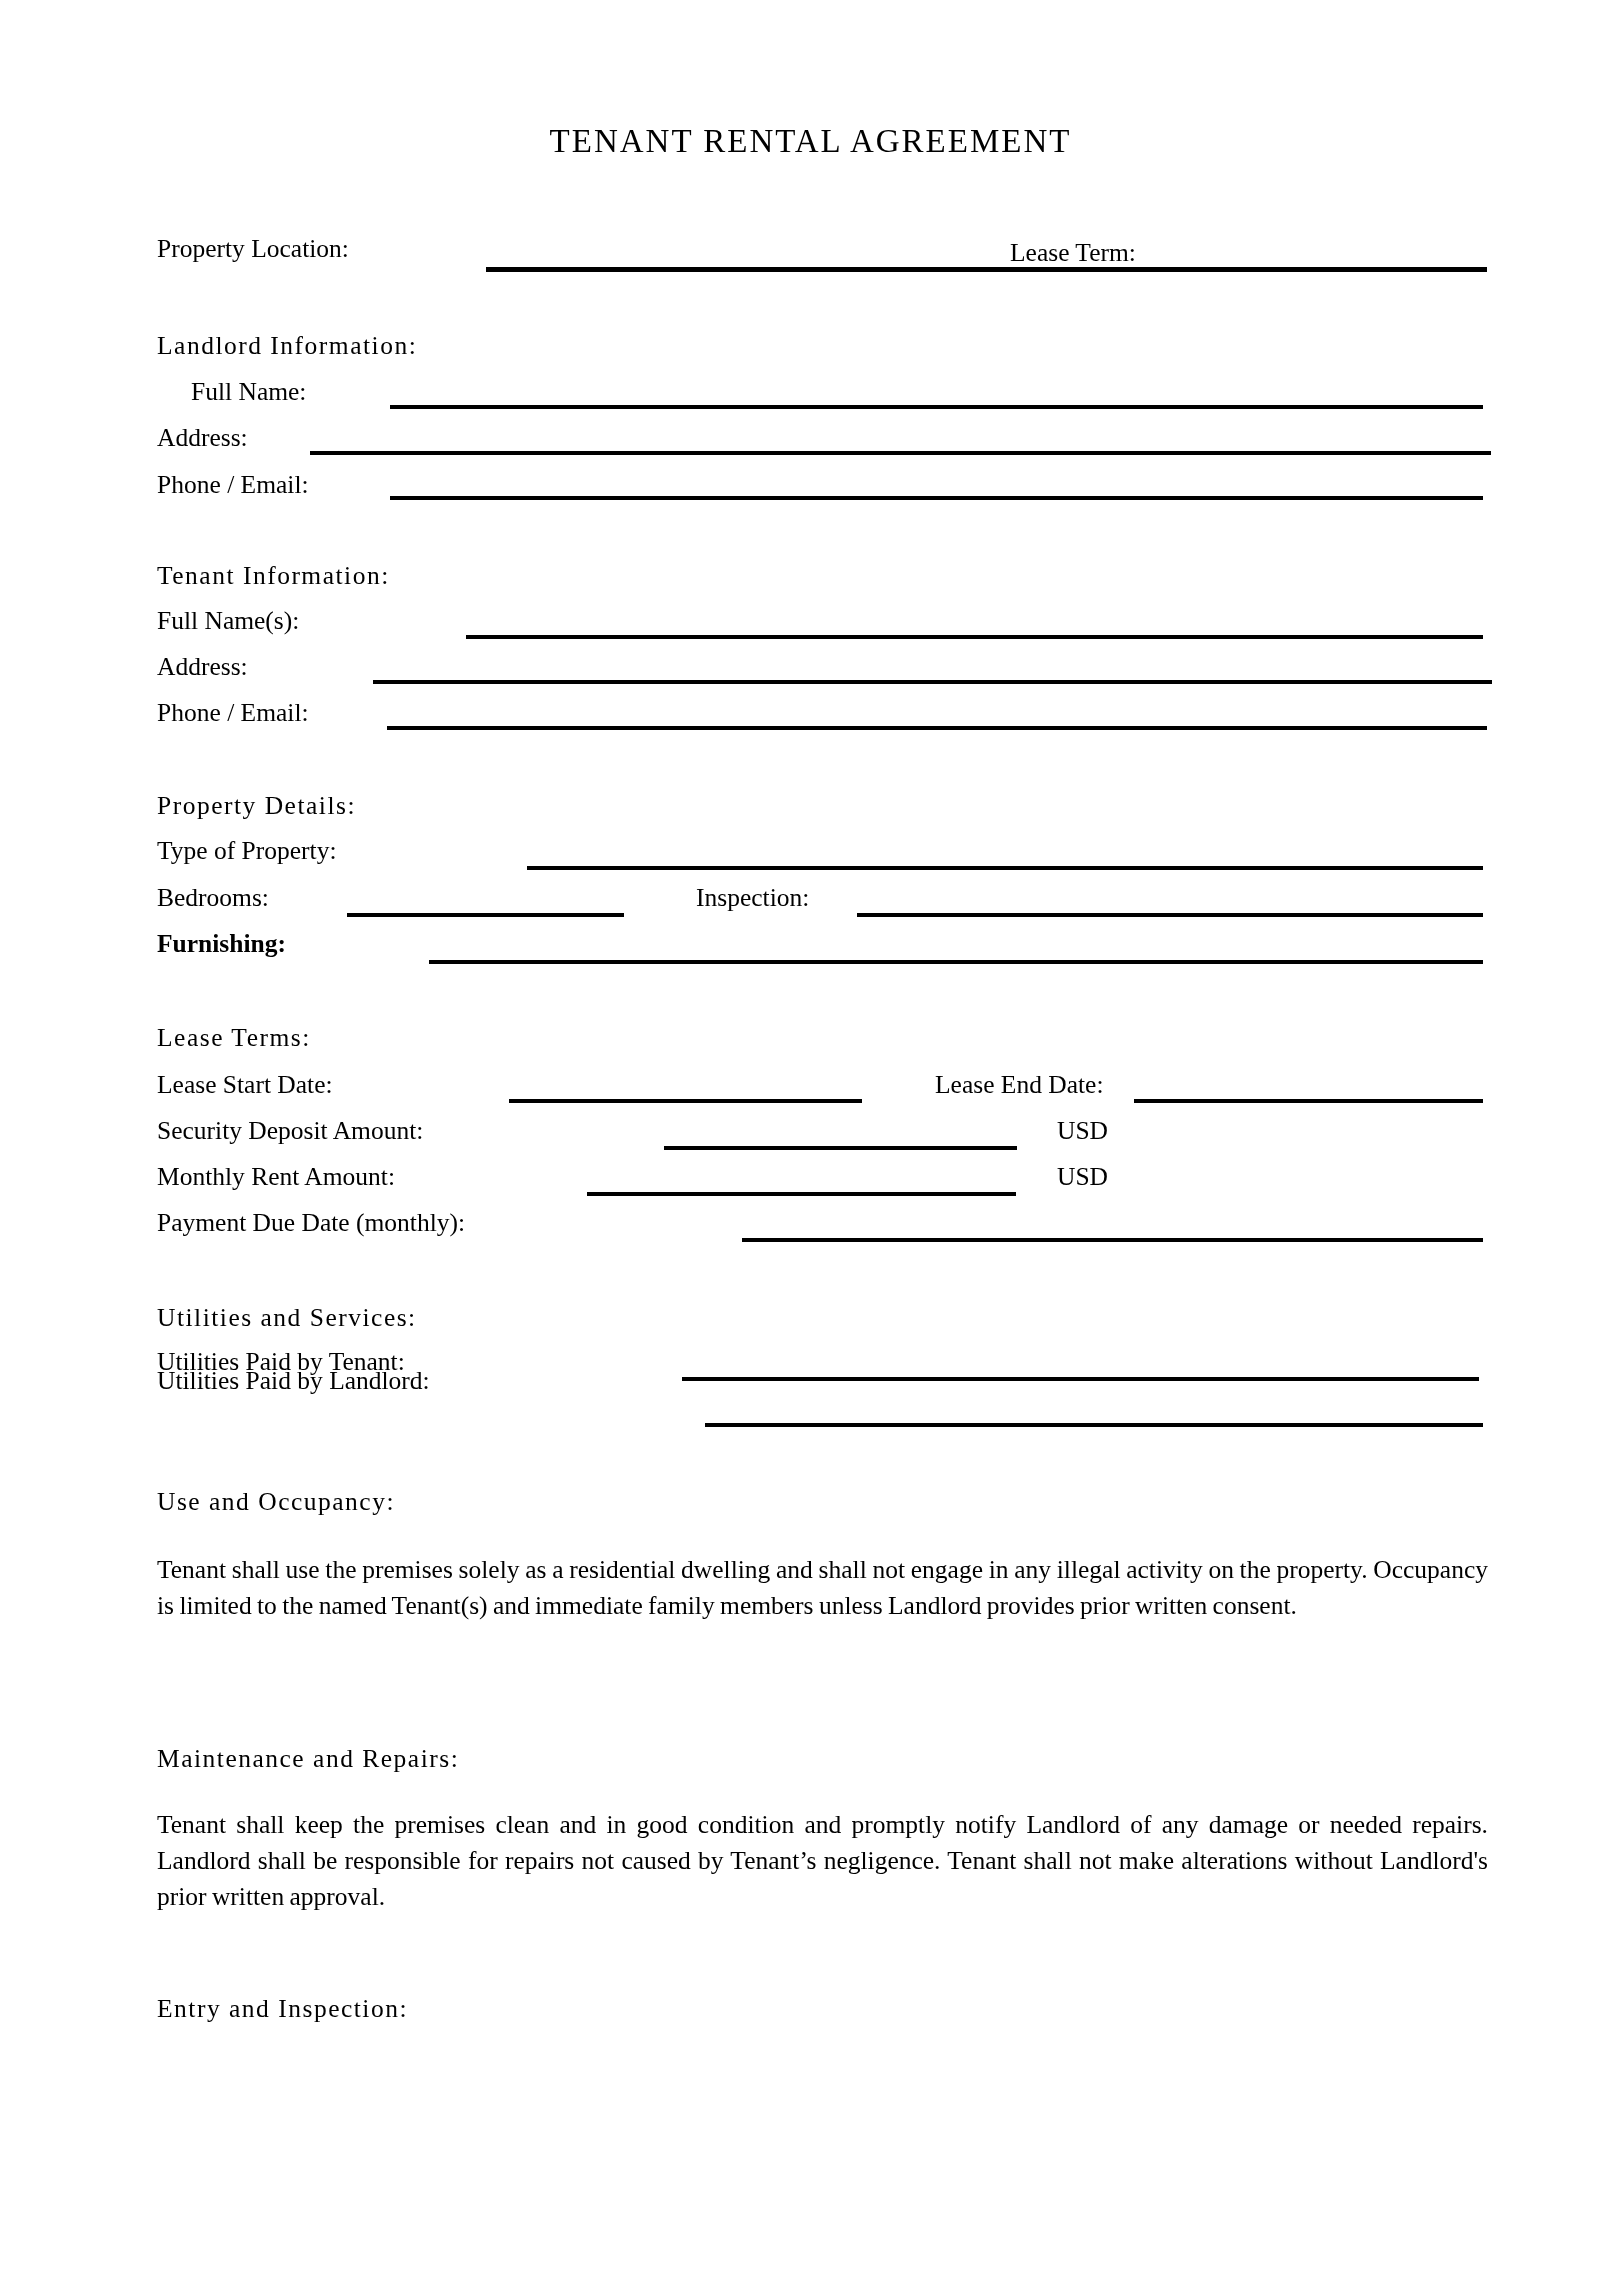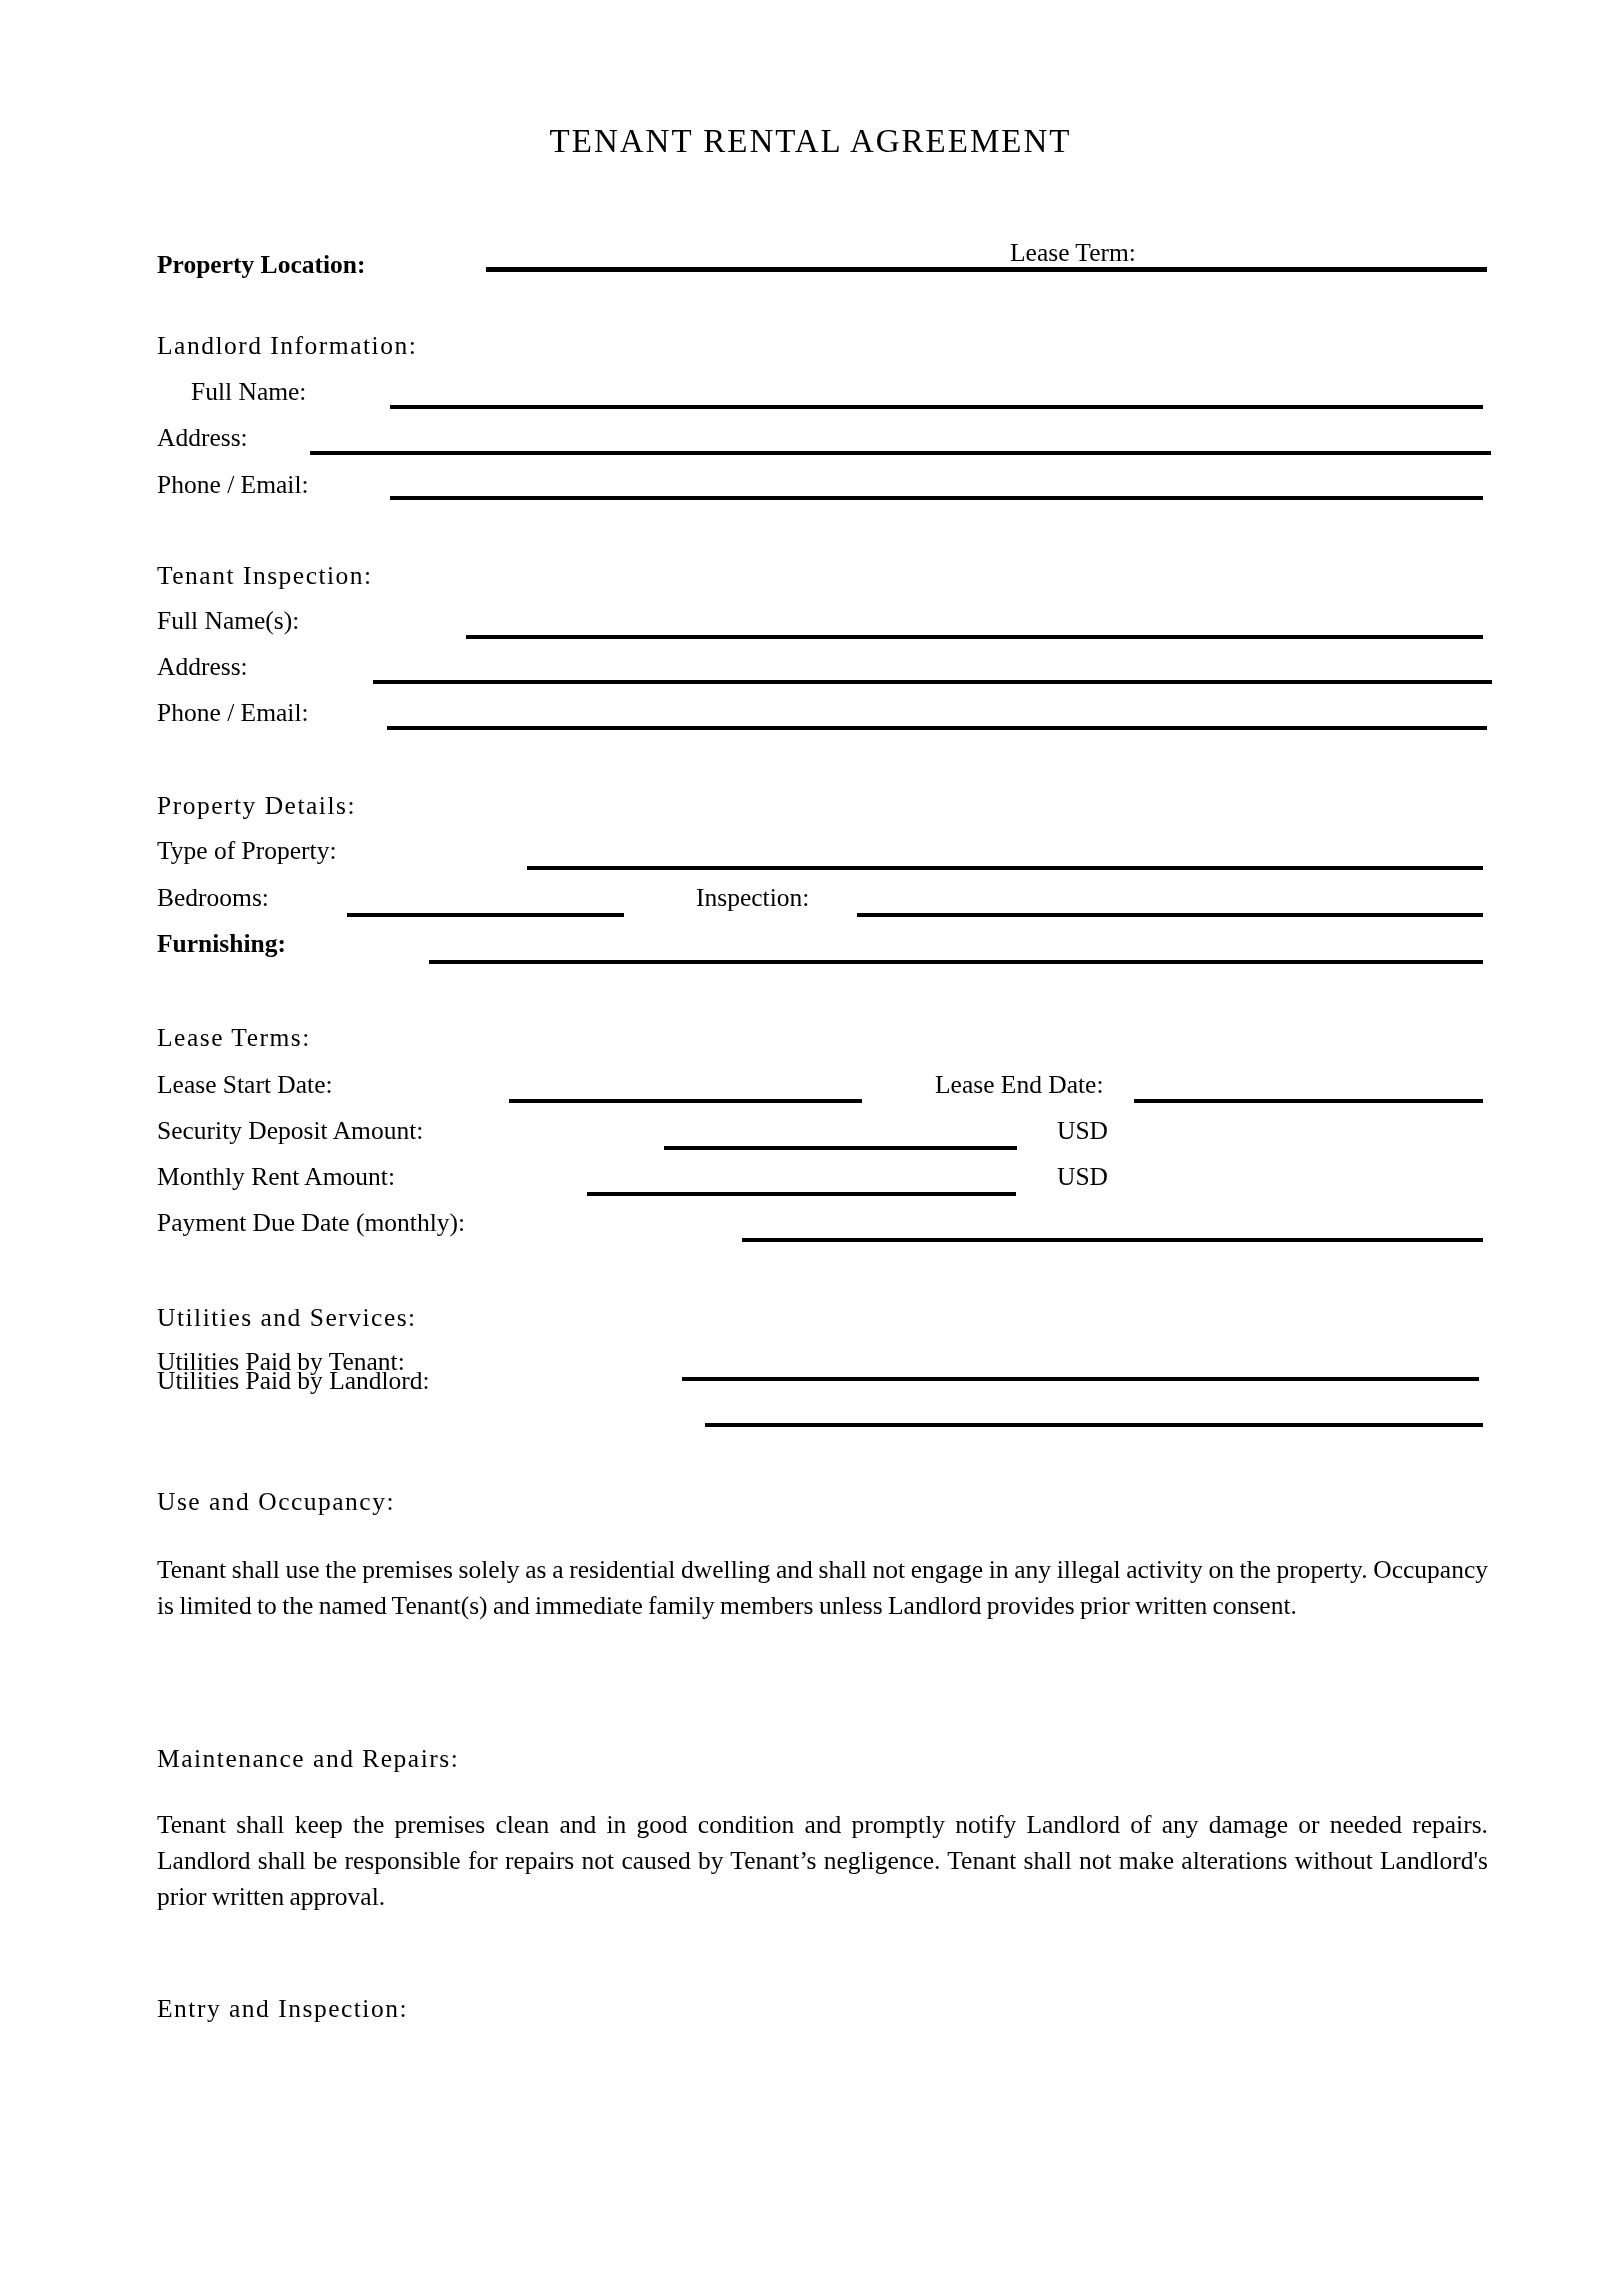--- a/index.html
+++ b/index.html
@@ -47,33 +47,33 @@
     margin-top: 25px;
   }
 </style>
 </head>
 <body>
 
 <div class="page">
 
   <div class="title">TENANT RENTAL AGREEMENT</div>
 
-  <span class="lbl" style="left:157px; top:252px;font-weight:bold;">Property Location:</span>
+  <span class="lbl" style="left:157px; top:236px;">Property Location:</span>
   <span class="lbl" style="left:1010px; top:240px;">Lease Term:</span>
   <div class="ln" style="left:486px; top:267px; width:1001px; height:4.9px;"></div>
 
   <span class="lbl hd" style="left:157px; top:333px;">Landlord Information:</span>
   <span class="lbl" style="left:157px; top:379px;margin-left:34px;">Full Name:</span>
   <div class="ln" style="left:390px; top:405px; width:1093px;"></div>
   <span class="lbl" style="left:157px; top:425px;">Address:</span>
   <div class="ln" style="left:310px; top:451px; width:1181px;"></div>
   <span class="lbl" style="left:157px; top:472px;">Phone / Email:</span>
   <div class="ln" style="left:390px; top:496px; width:1093px;"></div>
 
-  <span class="lbl hd" style="left:157px; top:563px;">Tenant Inspection:</span>
+  <span class="lbl hd" style="left:157px; top:563px;">Tenant Information:</span>
   <span class="lbl" style="left:157px; top:608px;font-family:Liberation Serif, serif;">Full Name(s):</span>
   <div class="ln" style="left:466px; top:635px; width:1017px;"></div>
   <span class="lbl" style="left:157px; top:654px;">Address:</span>
   <div class="ln" style="left:373px; top:680px; width:1119px;"></div>
   <span class="lbl" style="left:157px; top:700px;">Phone / Email:</span>
   <div class="ln" style="left:387px; top:726px; width:1100px;"></div>
 
   <span class="lbl hd" style="left:157px; top:793px;">Property Details:</span>
   <span class="lbl" style="left:157px; top:838px;">Type of Property:</span>
   <div class="ln" style="left:527px; top:866px; width:956px;"></div>

